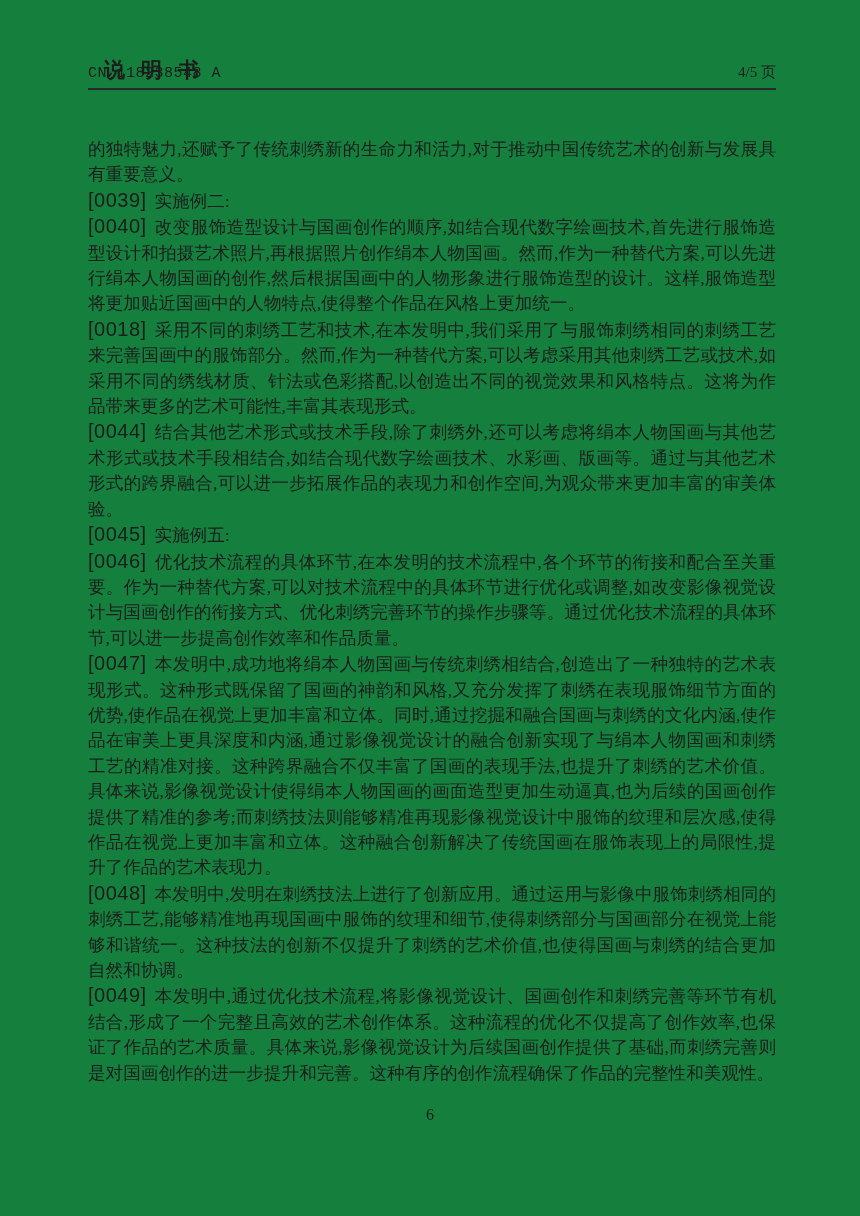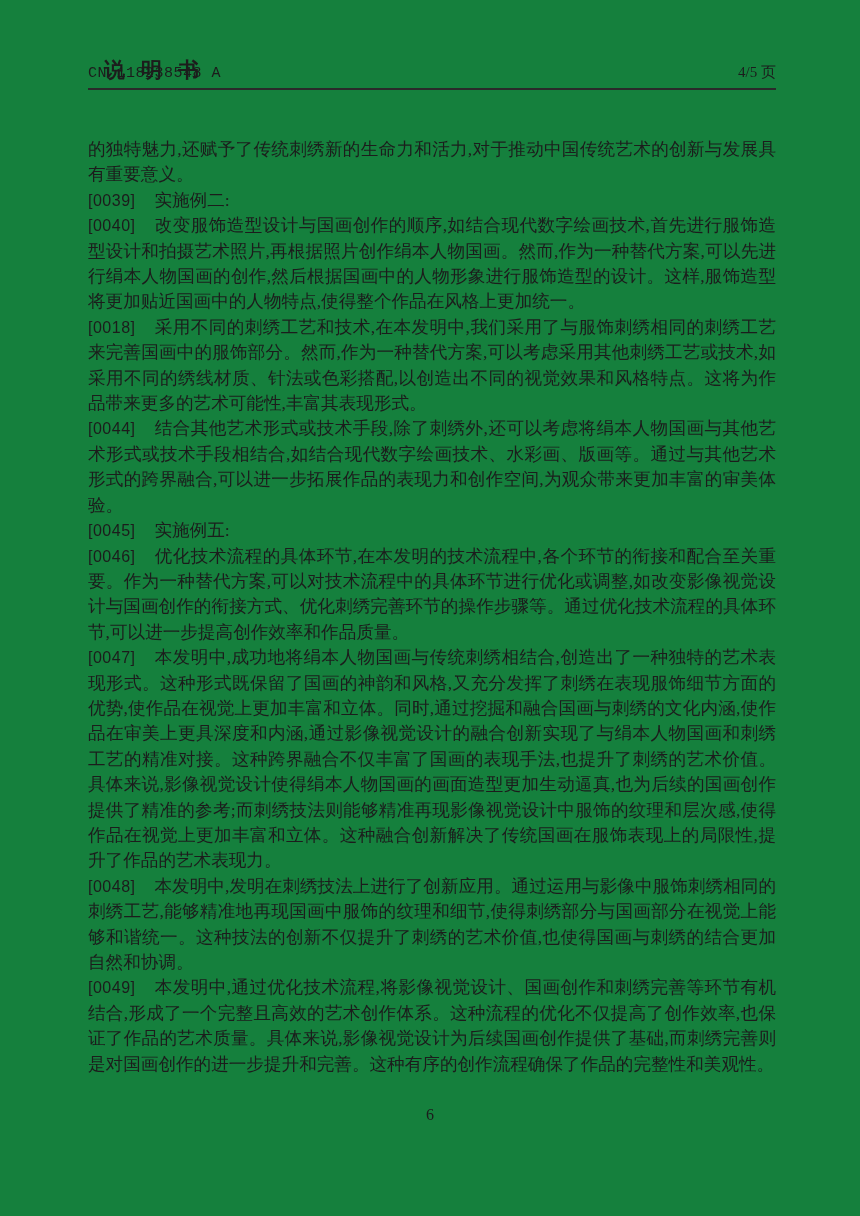--- a/index.html
+++ b/index.html
@@ -63,21 +63,21 @@
     margin-top: 44px;
   }
   .para {
     margin: 0;
     padding: 0;
   }
   .pnum {
     display: inline-block;
     width: 62px;
     font-family: "Liberation Sans", "DejaVu Sans", sans-serif;
-    font-size: 16px;
+    font-size: 20px;
     letter-spacing: 0.5px;
   }
   .footer {
     position: absolute;
     left: 0;
     right: 0;
     top: 1106px;
     text-align: center;
     font-size: 16px;
   }

